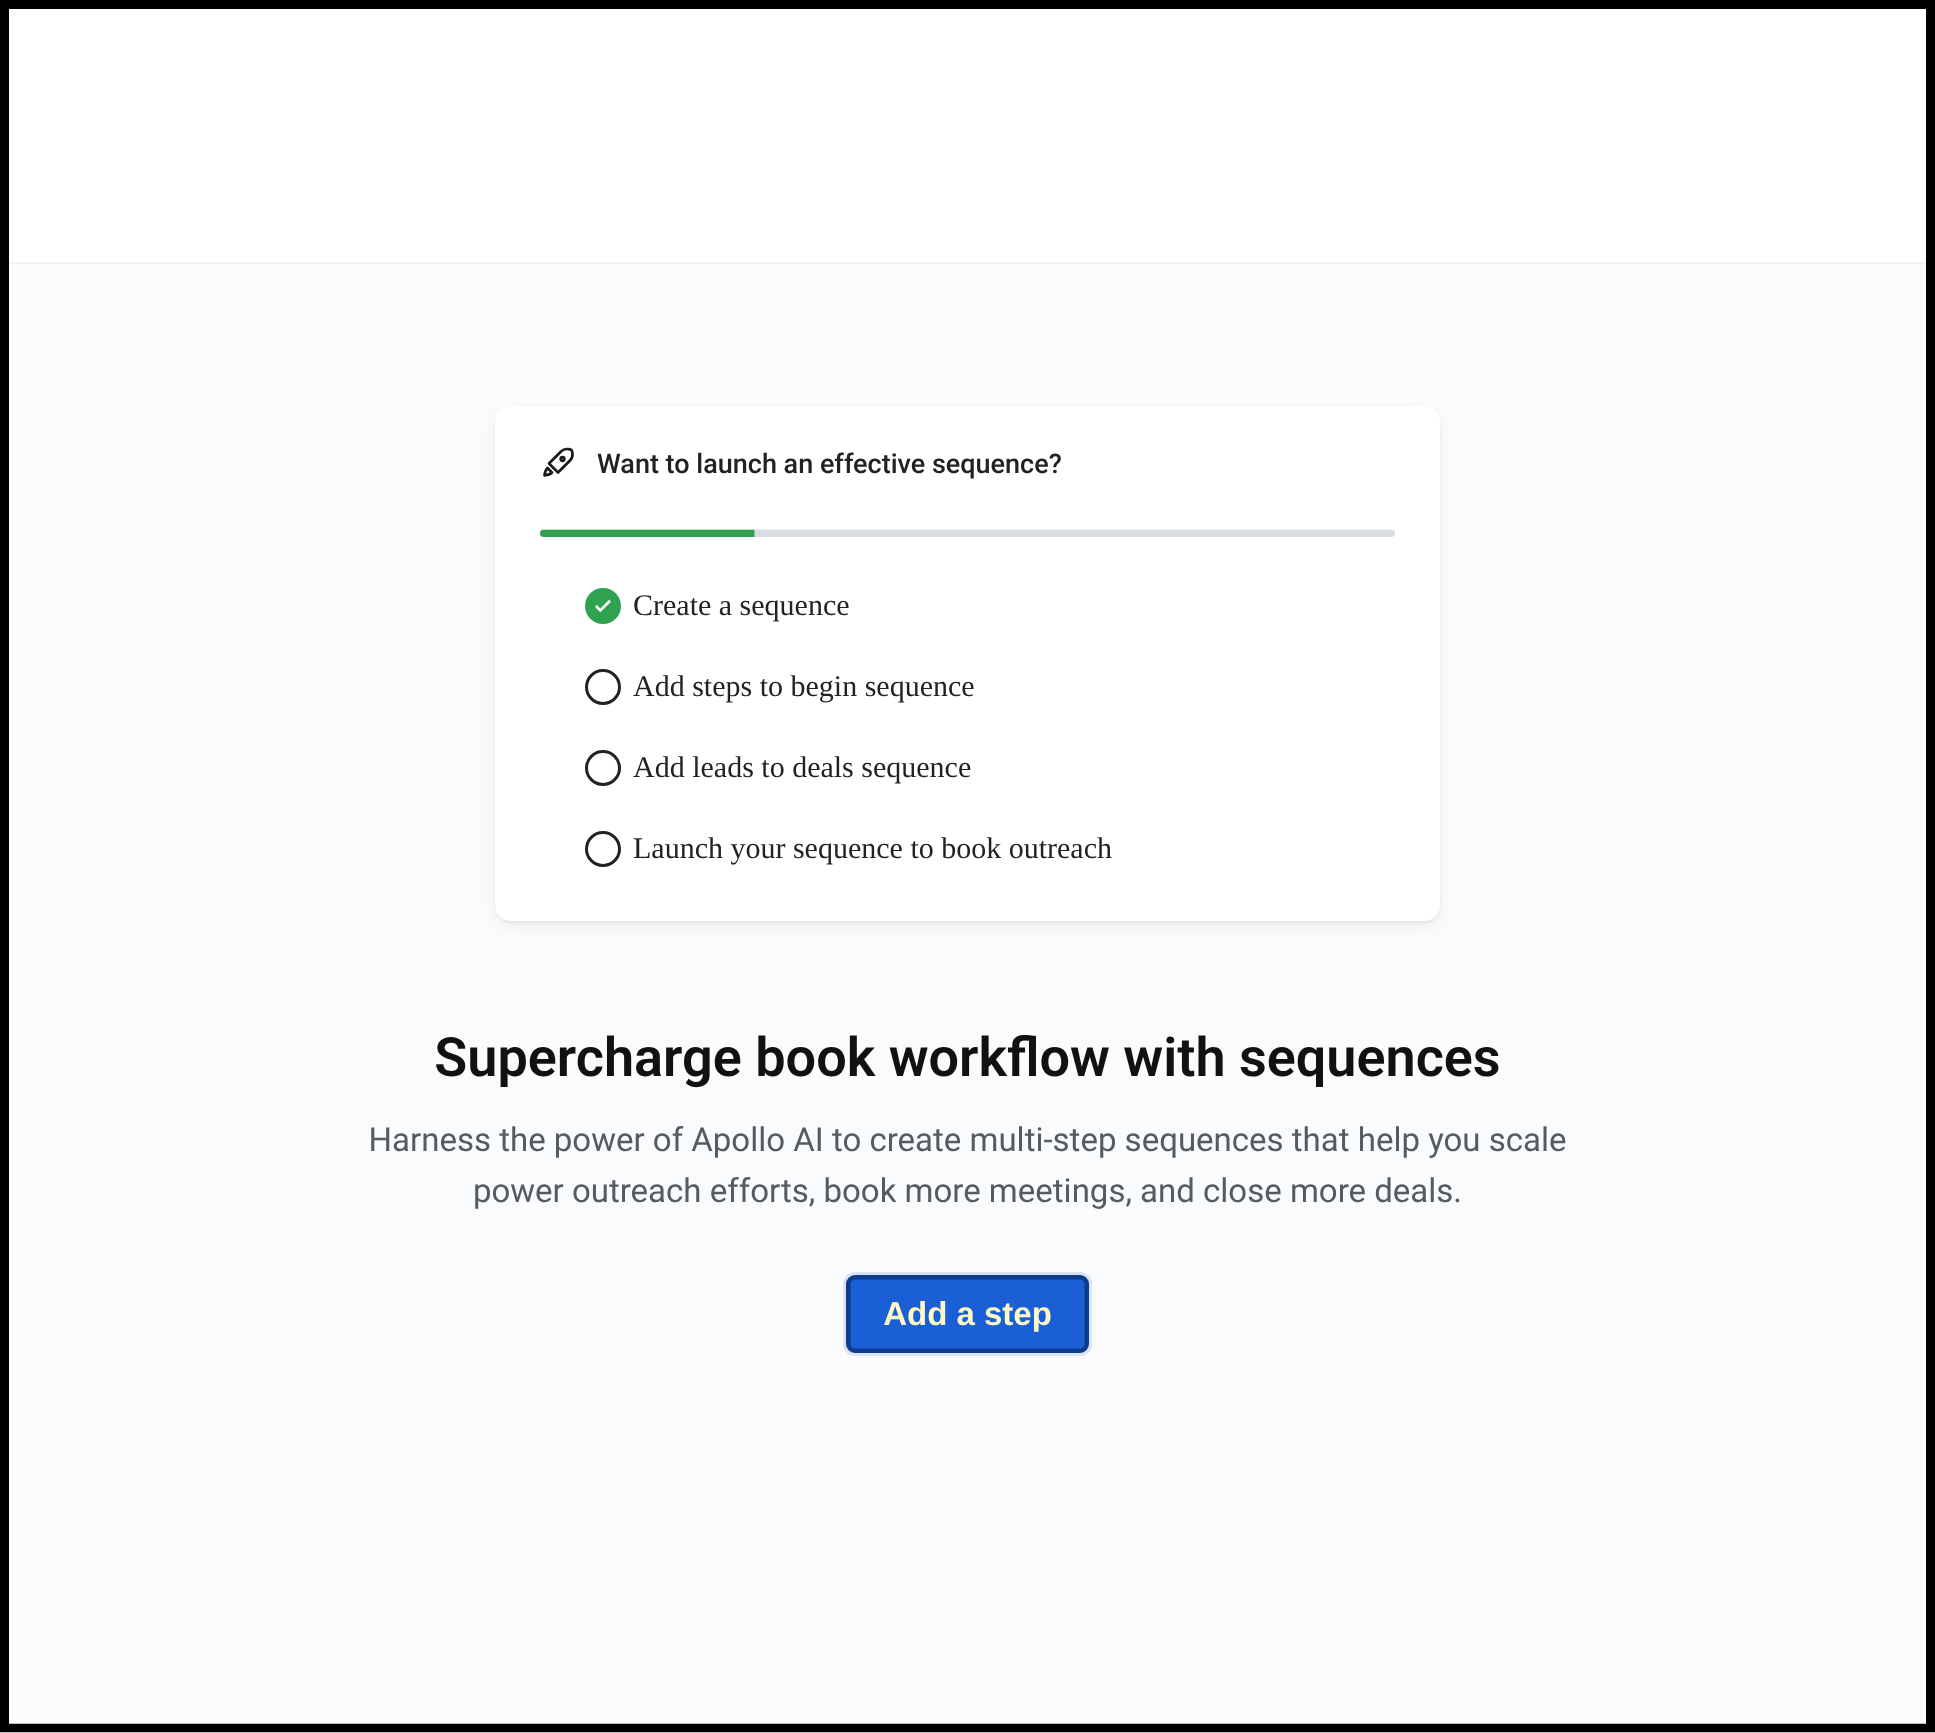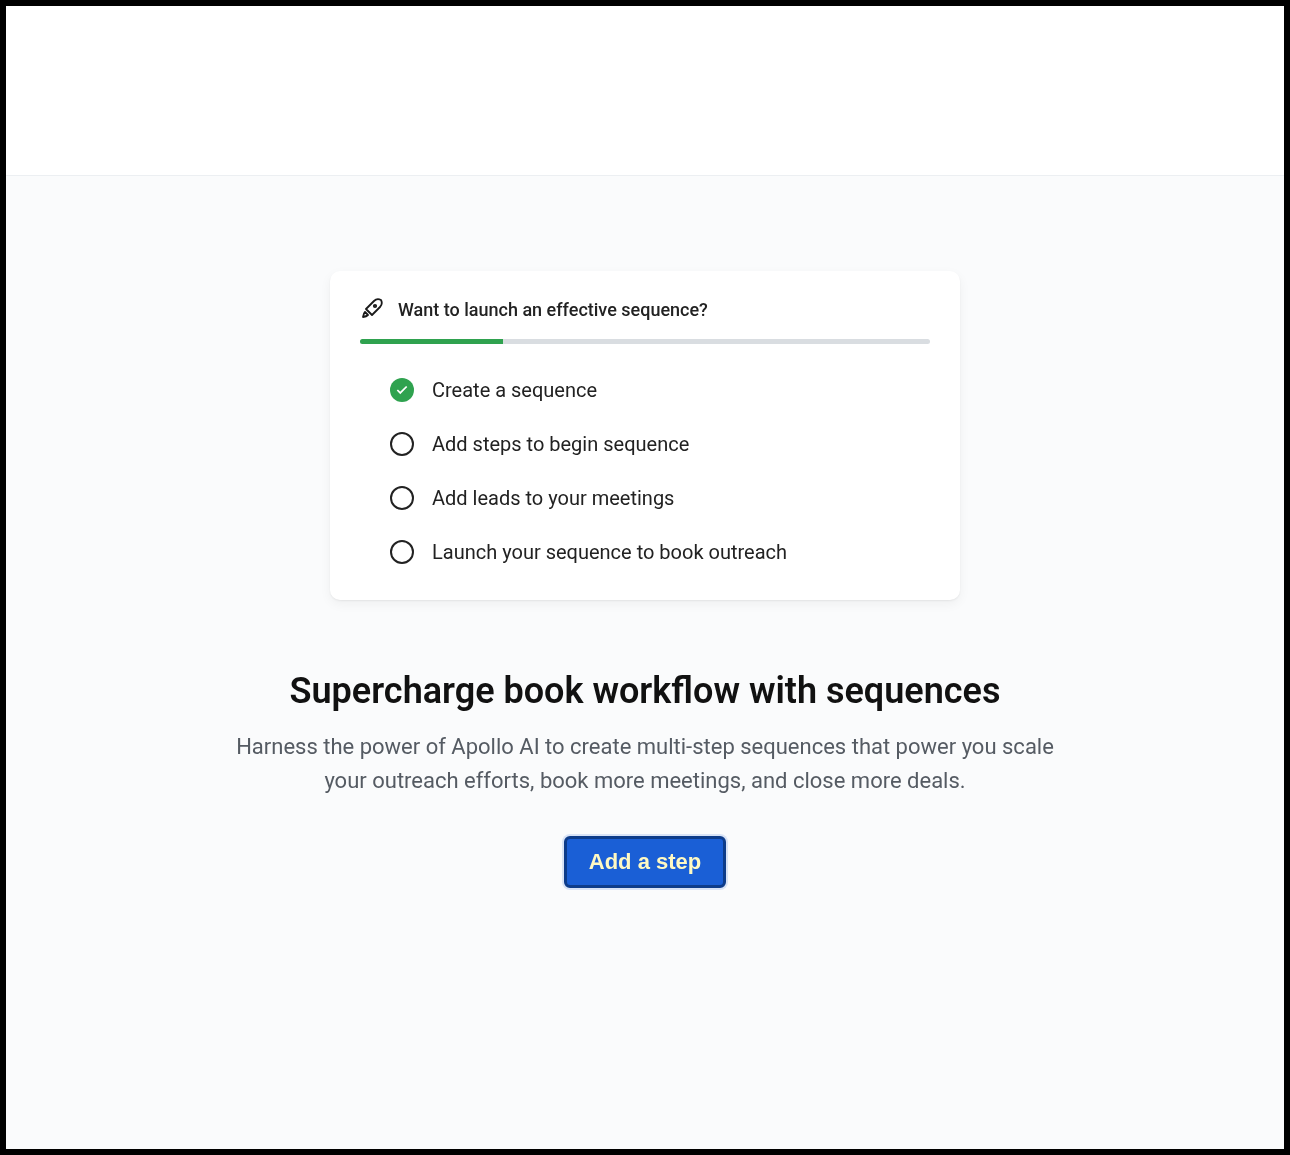--- a/index.html
+++ b/index.html
@@ -37,21 +37,21 @@
     width: 630px;
     background: #ffffff;
     border-radius: 10px;
     box-shadow: 0 1px 2px rgba(0,0,0,0.06), 0 4px 12px rgba(0,0,0,0.05);
     padding: 26px 30px 36px 30px;
   }
   .card-header {
     display: flex;
     align-items: center;
     gap: 14px;
-    margin-bottom: 18px;
+    margin-bottom: 32px;
   }
   .card-header .rocket {
     width: 24px;
     height: 24px;
     color: #1a1a1a;
     flex-shrink: 0;
   }
   .card-header-text {
     font-size: 18px;
     font-weight: 500;
@@ -75,21 +75,22 @@
 
   .checklist {
     display: flex;
     flex-direction: column;
     gap: 30px;
     padding-left: 30px;
   }
   .check-item {
     display: flex;
     align-items: center;
-    gap: 18px;
+    gap: 8px;
+    font-family: Liberation Serif, serif;
   }
   .check-circle {
     width: 24px;
     height: 24px;
     border-radius: 50%;
     flex-shrink: 0;
     display: flex;
     align-items: center;
     justify-content: center;
   }
@@ -171,34 +172,34 @@
           <span class="check-label">Create a sequence</span>
         </div>
 
         <div class="check-item">
           <span class="check-circle pending"></span>
           <span class="check-label">Add steps to begin sequence</span>
         </div>
 
         <div class="check-item">
           <span class="check-circle pending"></span>
-          <span class="check-label">Add leads to your meetings</span>
+          <span class="check-label">Add leads to deals sequence</span>
         </div>
 
         <div class="check-item">
           <span class="check-circle pending"></span>
           <span class="check-label">Launch your sequence to book outreach</span>
         </div>
 
       </div>
     </div>
 
     <div class="hero">
       <h1>Supercharge book workflow with sequences</h1>
-      <p>Harness the power of Apollo AI to create multi-step sequences that power you scale your outreach efforts, book more meetings, and close more deals.</p>
+      <p>Harness the power of Apollo AI to create multi-step sequences that help you scale power outreach efforts, book more meetings, and close more deals.</p>
     </div>
 
     <button class="primary-btn">
       <span>Add a step</span>
     </button>
 
   </div>
 </div>
 
 </body></html>

